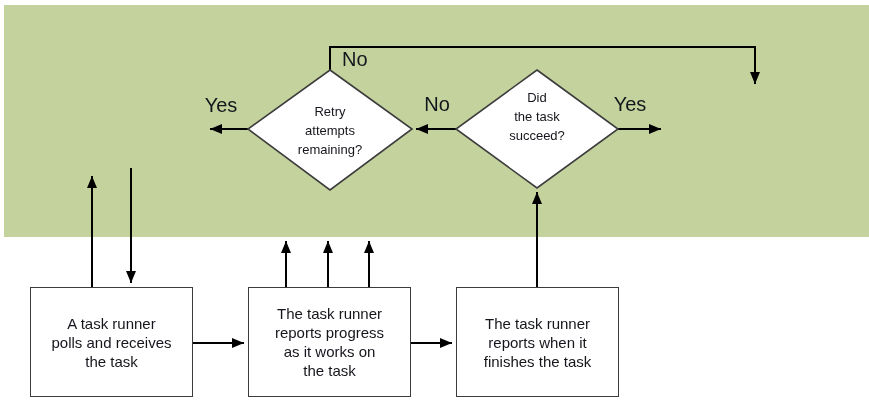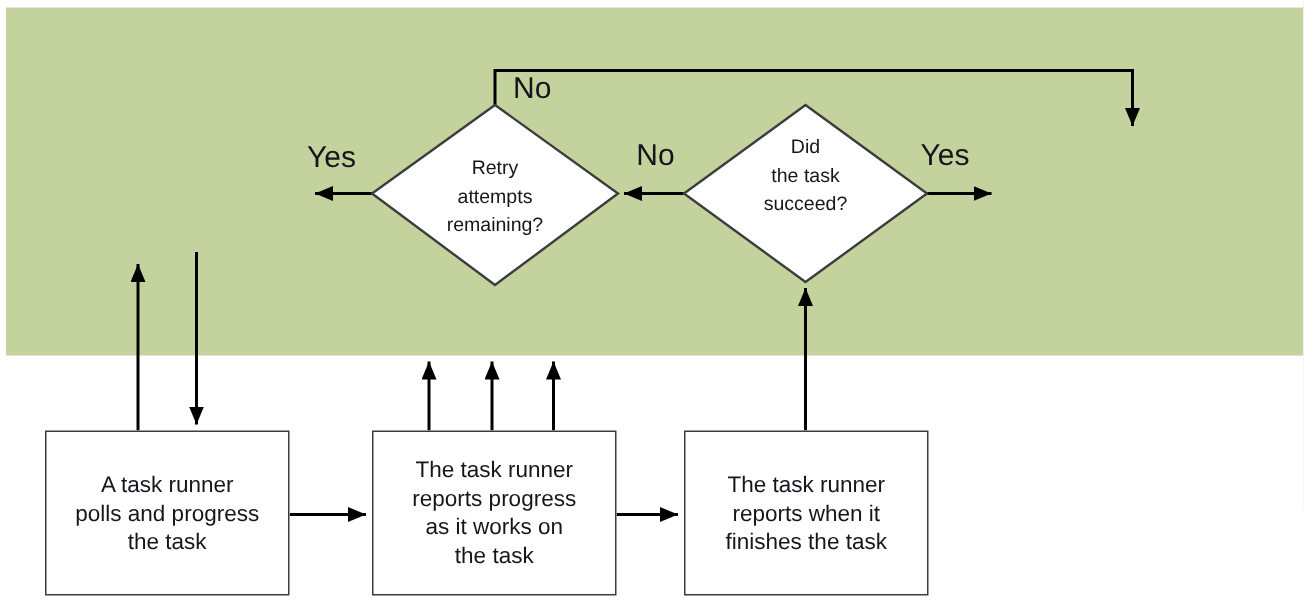--- a/index.html
+++ b/index.html
@@ -79,21 +79,21 @@
 
   <div class="dlabel" id="d-succeed-label">
     <span>Did
 the task
 succeed?</span>
   </div>
 
 
   <div class="node" id="n-polls">
     <span>A task runner
-polls and progress
+polls and receives
 the task</span>
   </div>
 
   <div class="node" id="n-progress">
     <span>The task runner
 reports progress
 as it works on
 the task</span>
   </div>
 

